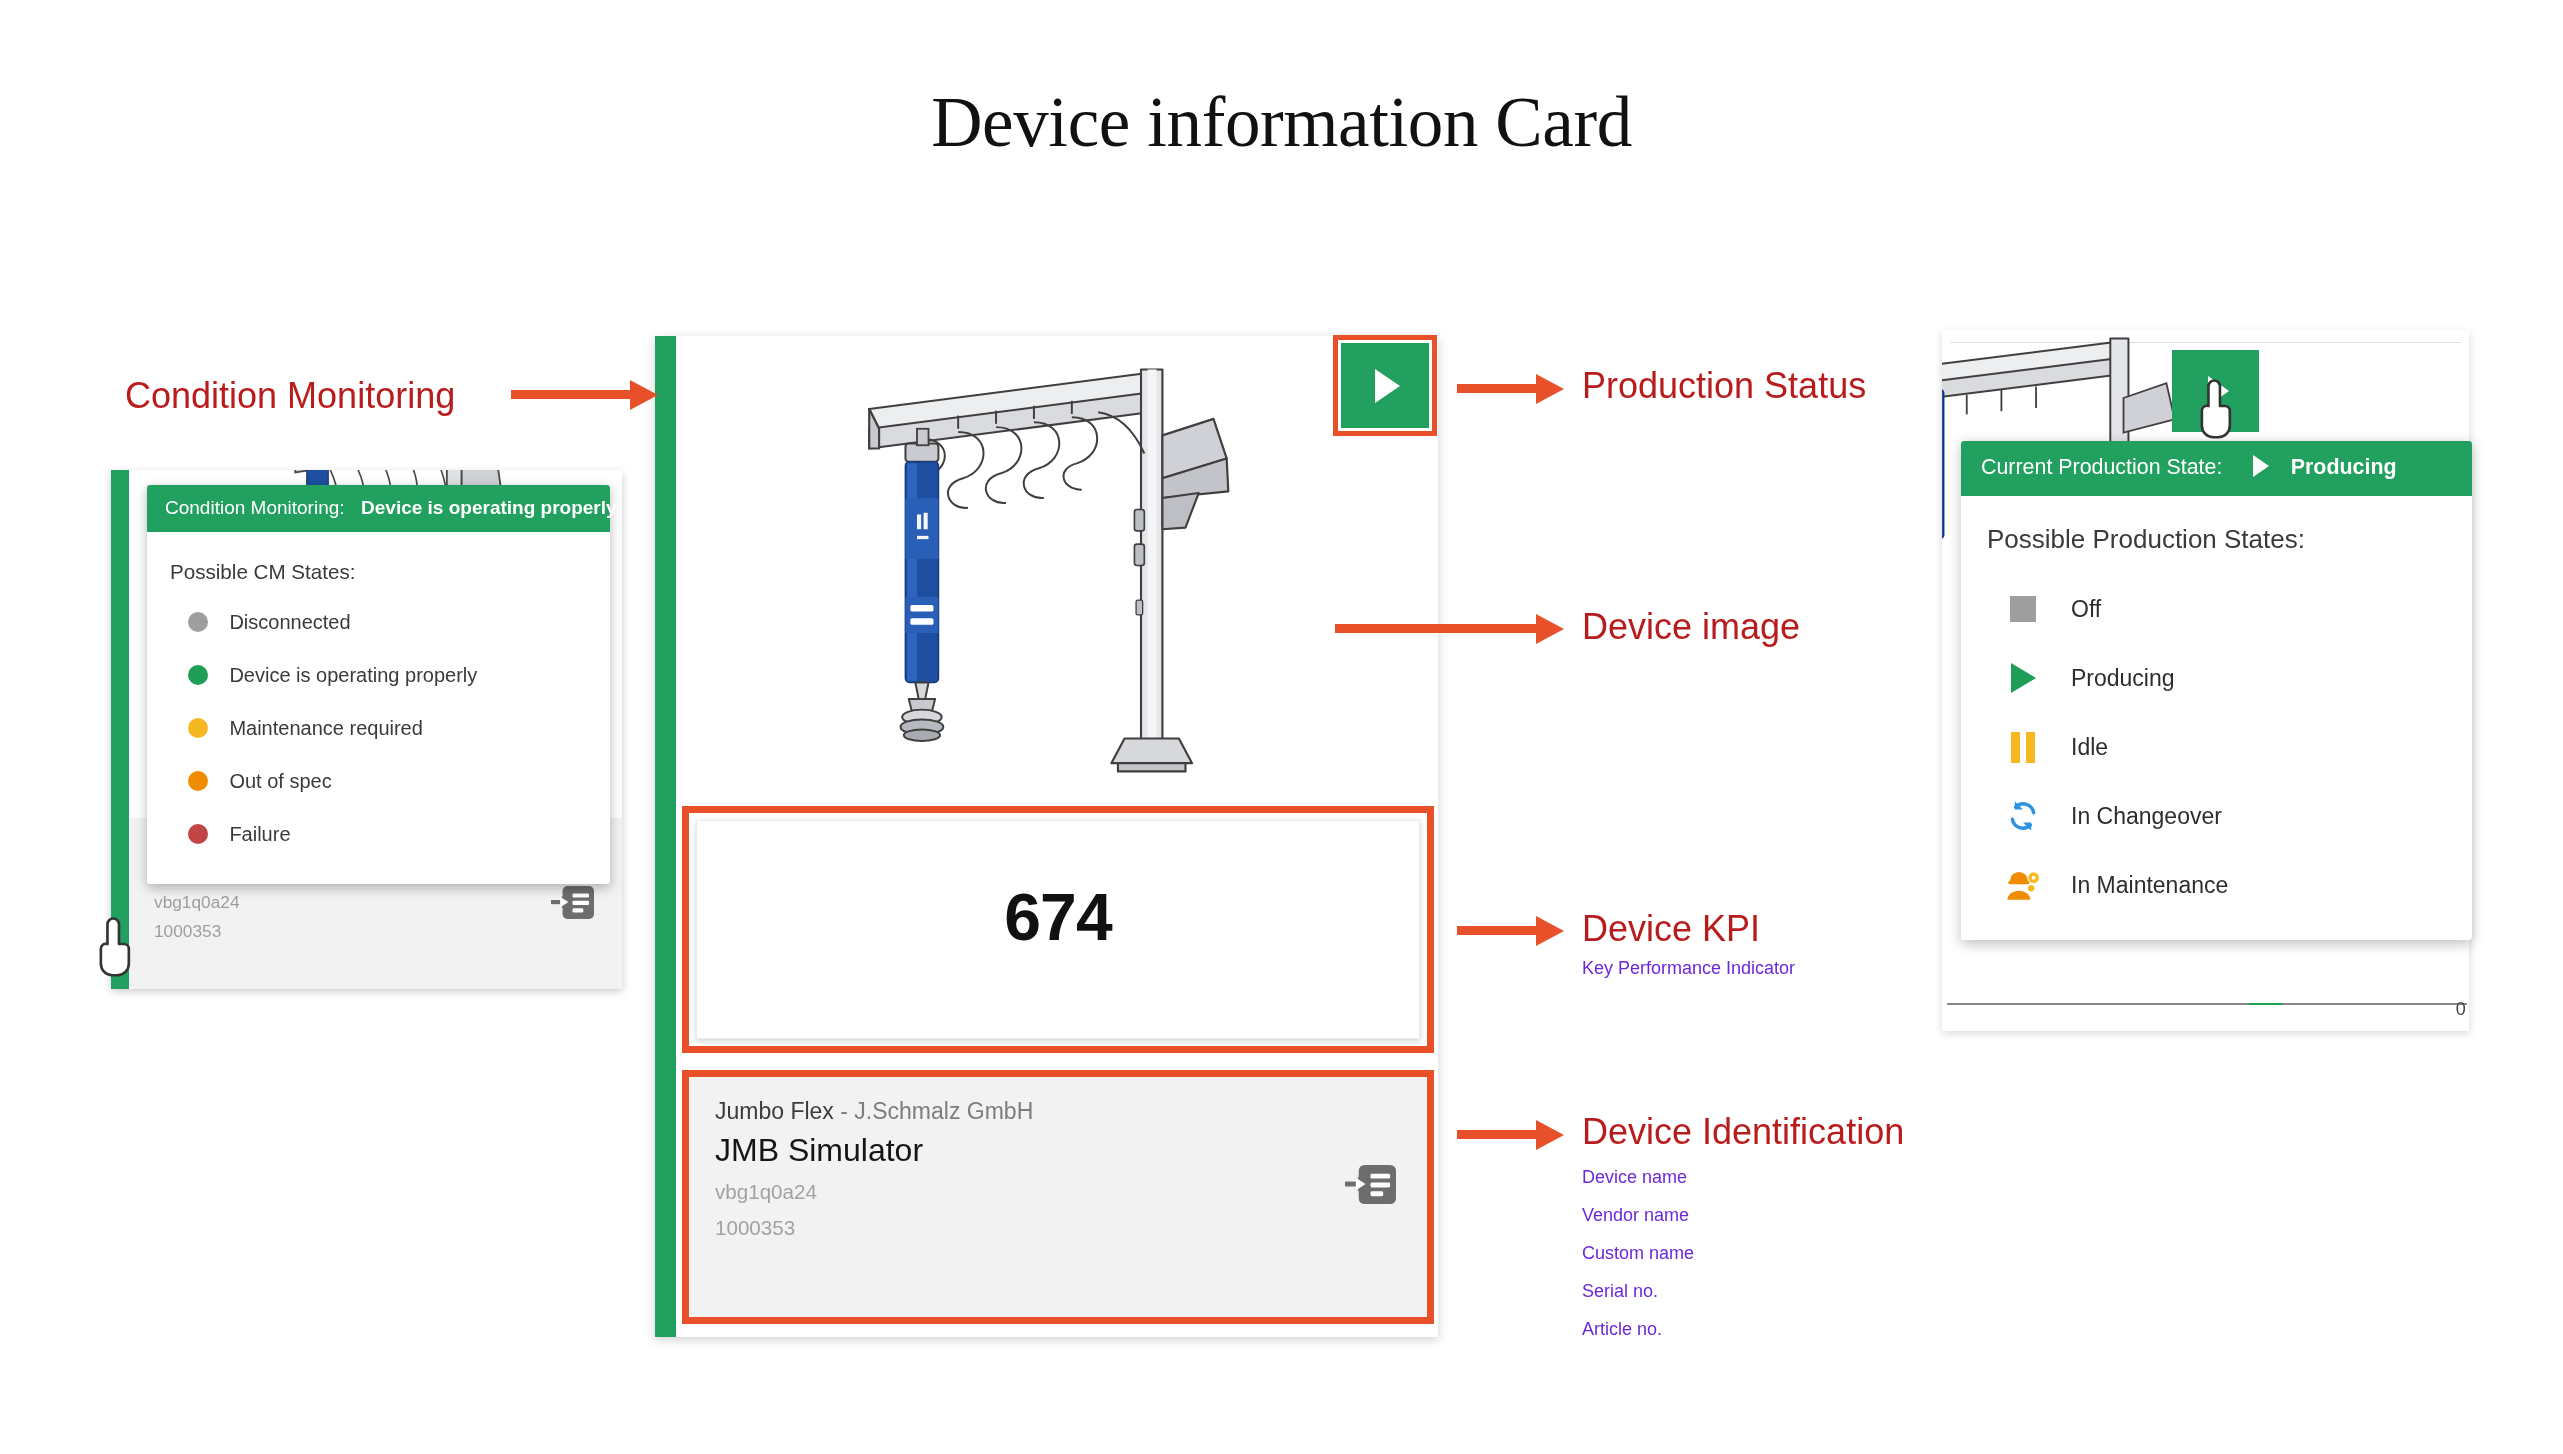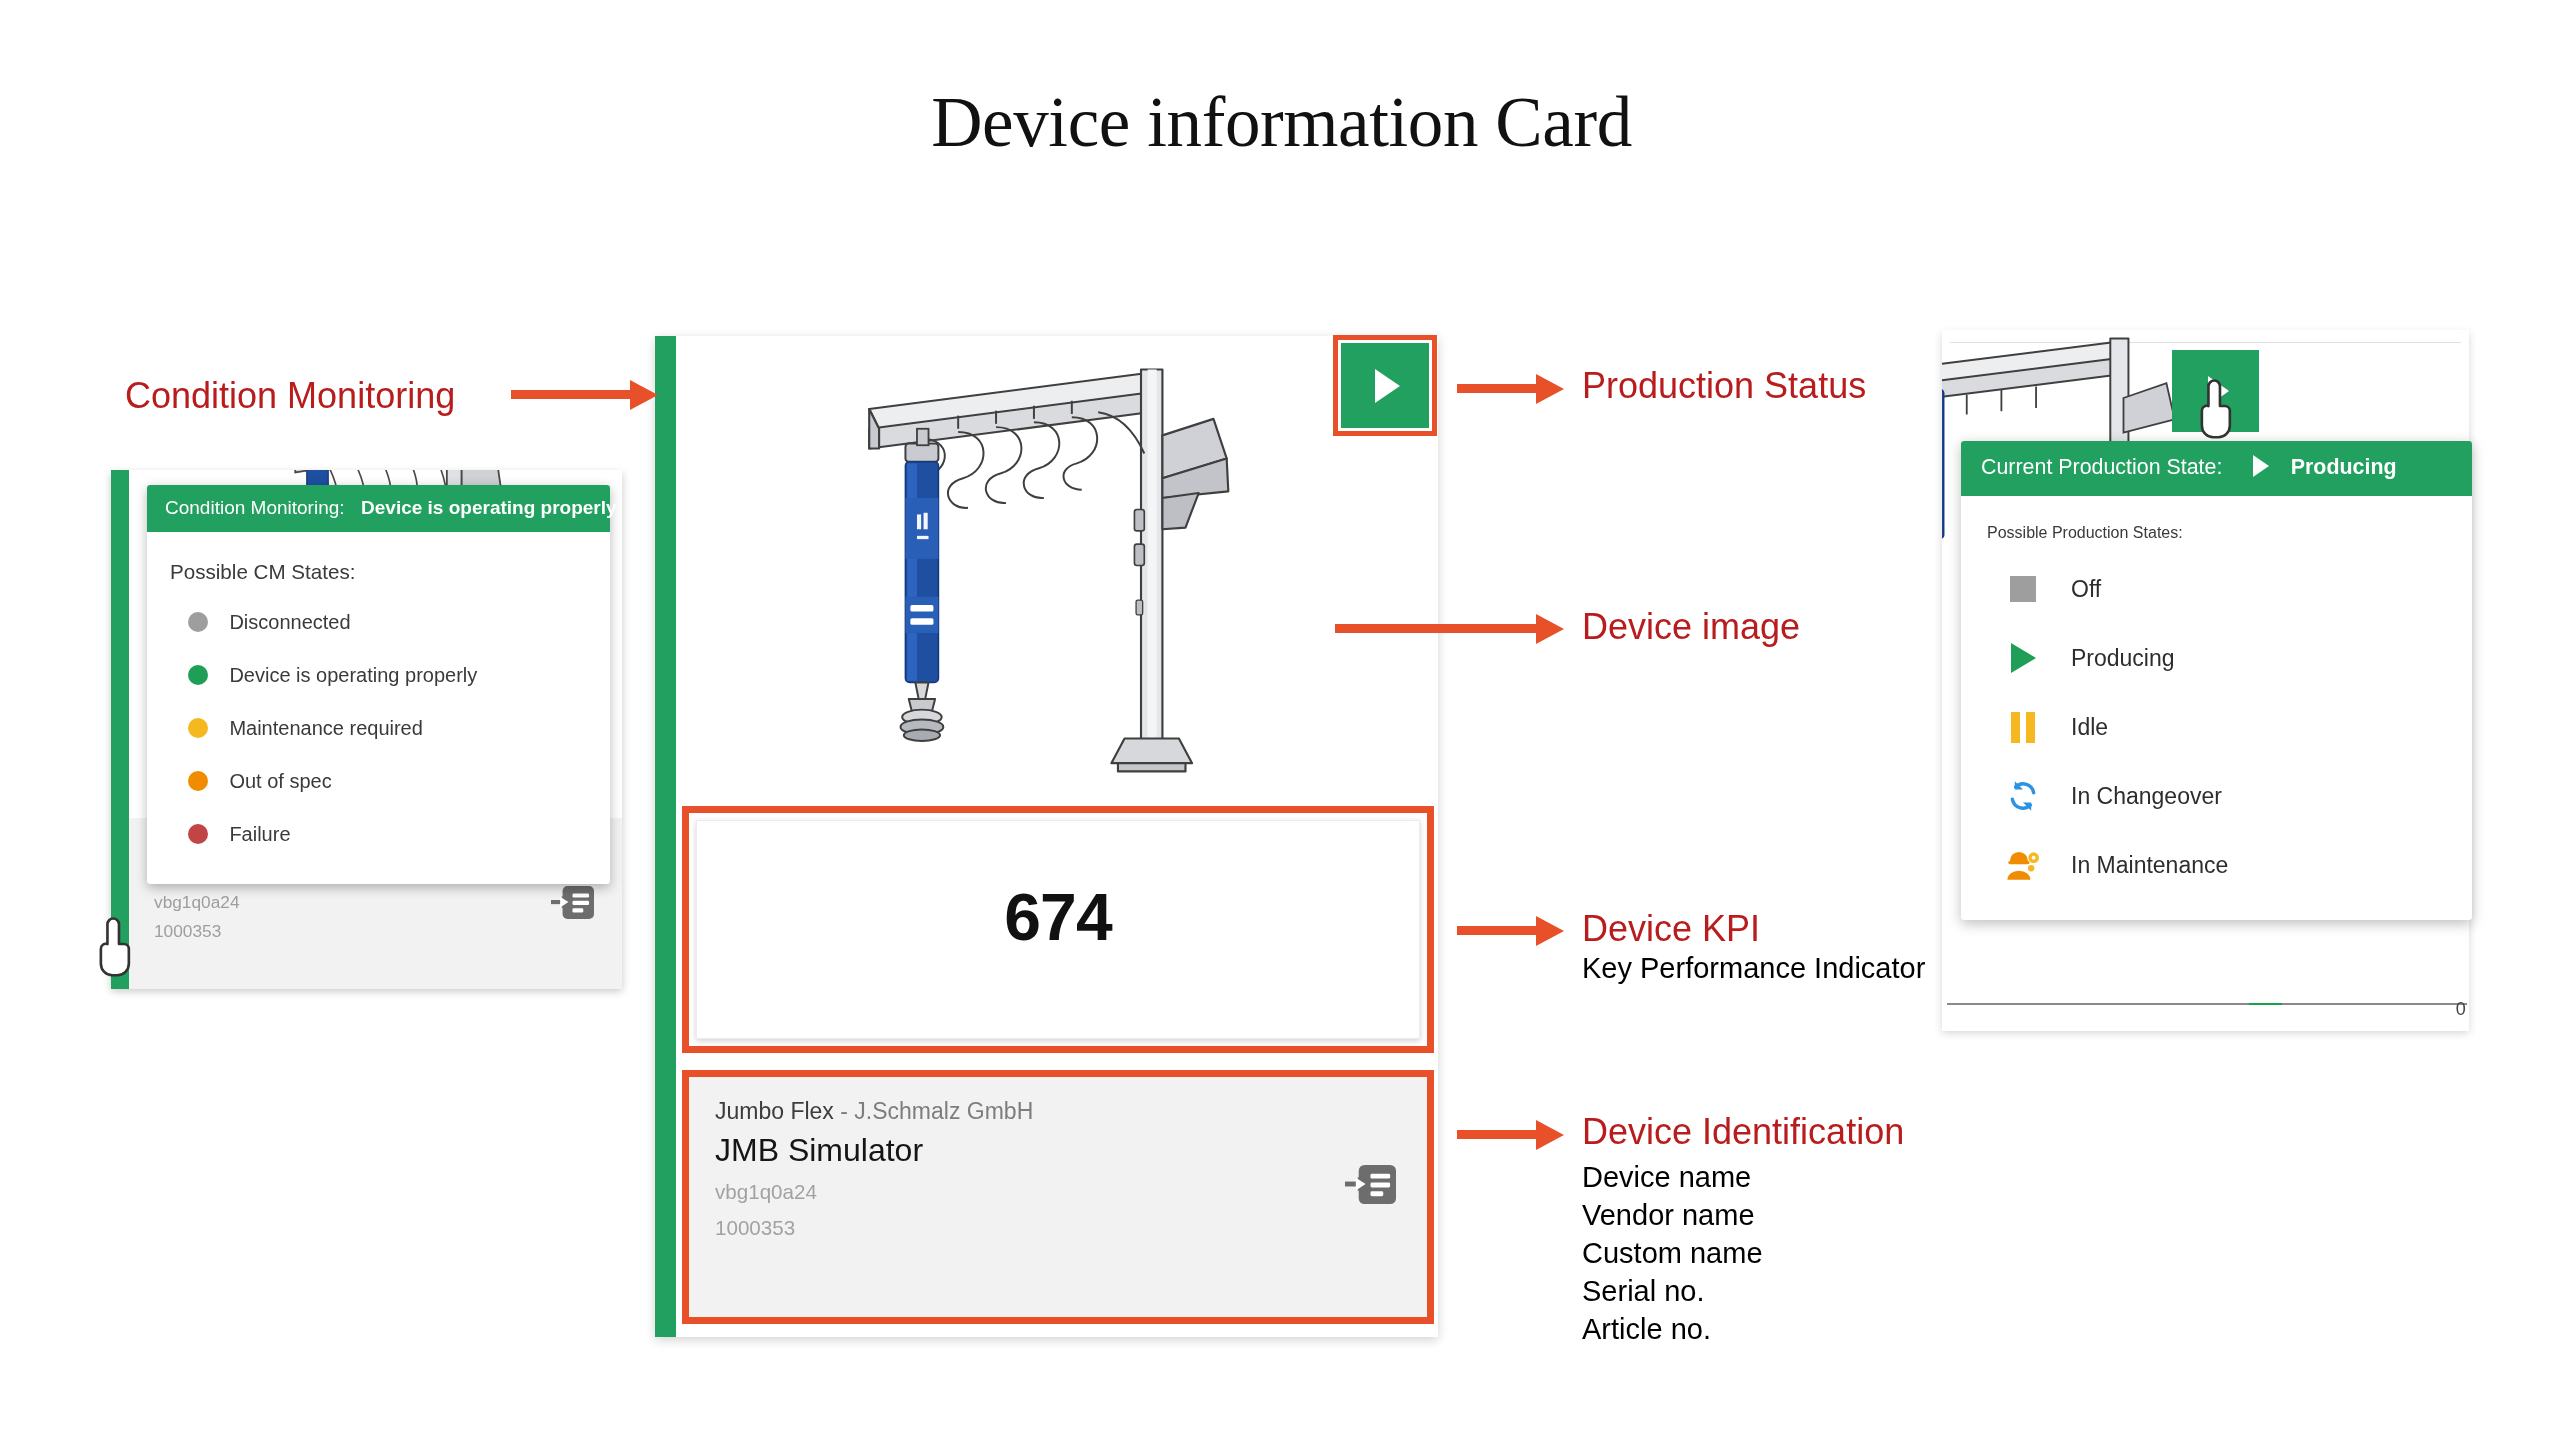--- a/index.html
+++ b/index.html
@@ -269,21 +269,21 @@
   #ps-popup-header .hdr-label { font-weight: 400; }
   #ps-popup-header .hdr-icon {
     width: 0; height: 0;
     border-left: 16.5px solid #ffffff;
     border-top: 11.5px solid transparent;
     border-bottom: 11.5px solid transparent;
     margin: 0 21.4px 0 31px;
   }
   #ps-popup-header .hdr-value { font-weight: bold; }
   #ps-popup-body { padding: 28px 0 20px 26px; }
-  .ps-caption { font-size: 16px; color: #3a3a3a; margin-bottom: 13px; }
+  .ps-caption { font-size: 26px; color: #3a3a3a; margin-bottom: 20px; }
   .ps-row {
     display: flex; align-items: center;
     height: 69px;
     padding-left: 18px;
   }
   .ps-ico {
     width: 36px; height: 36px;
     flex: 0 0 auto;
     display: flex; align-items: center; justify-content: center;
   }
@@ -301,22 +301,22 @@
 
   
   .anno-label {
     position: absolute;
     font-size: 36px;
     color: #b91c1c;
     white-space: nowrap;
   }
   .anno-sub {
     position: absolute;
-    font-size: 29px;
-    color: #000000;
+    font-size: 18px;
+    color: #6d28d9;
     white-space: nowrap;
     line-height: 38px;
   }
   .arrow {
     position: absolute;
     height: 15px;
   }
   .arrow .shaft {
     position: absolute;
     left: 0; top: 3.3px;

